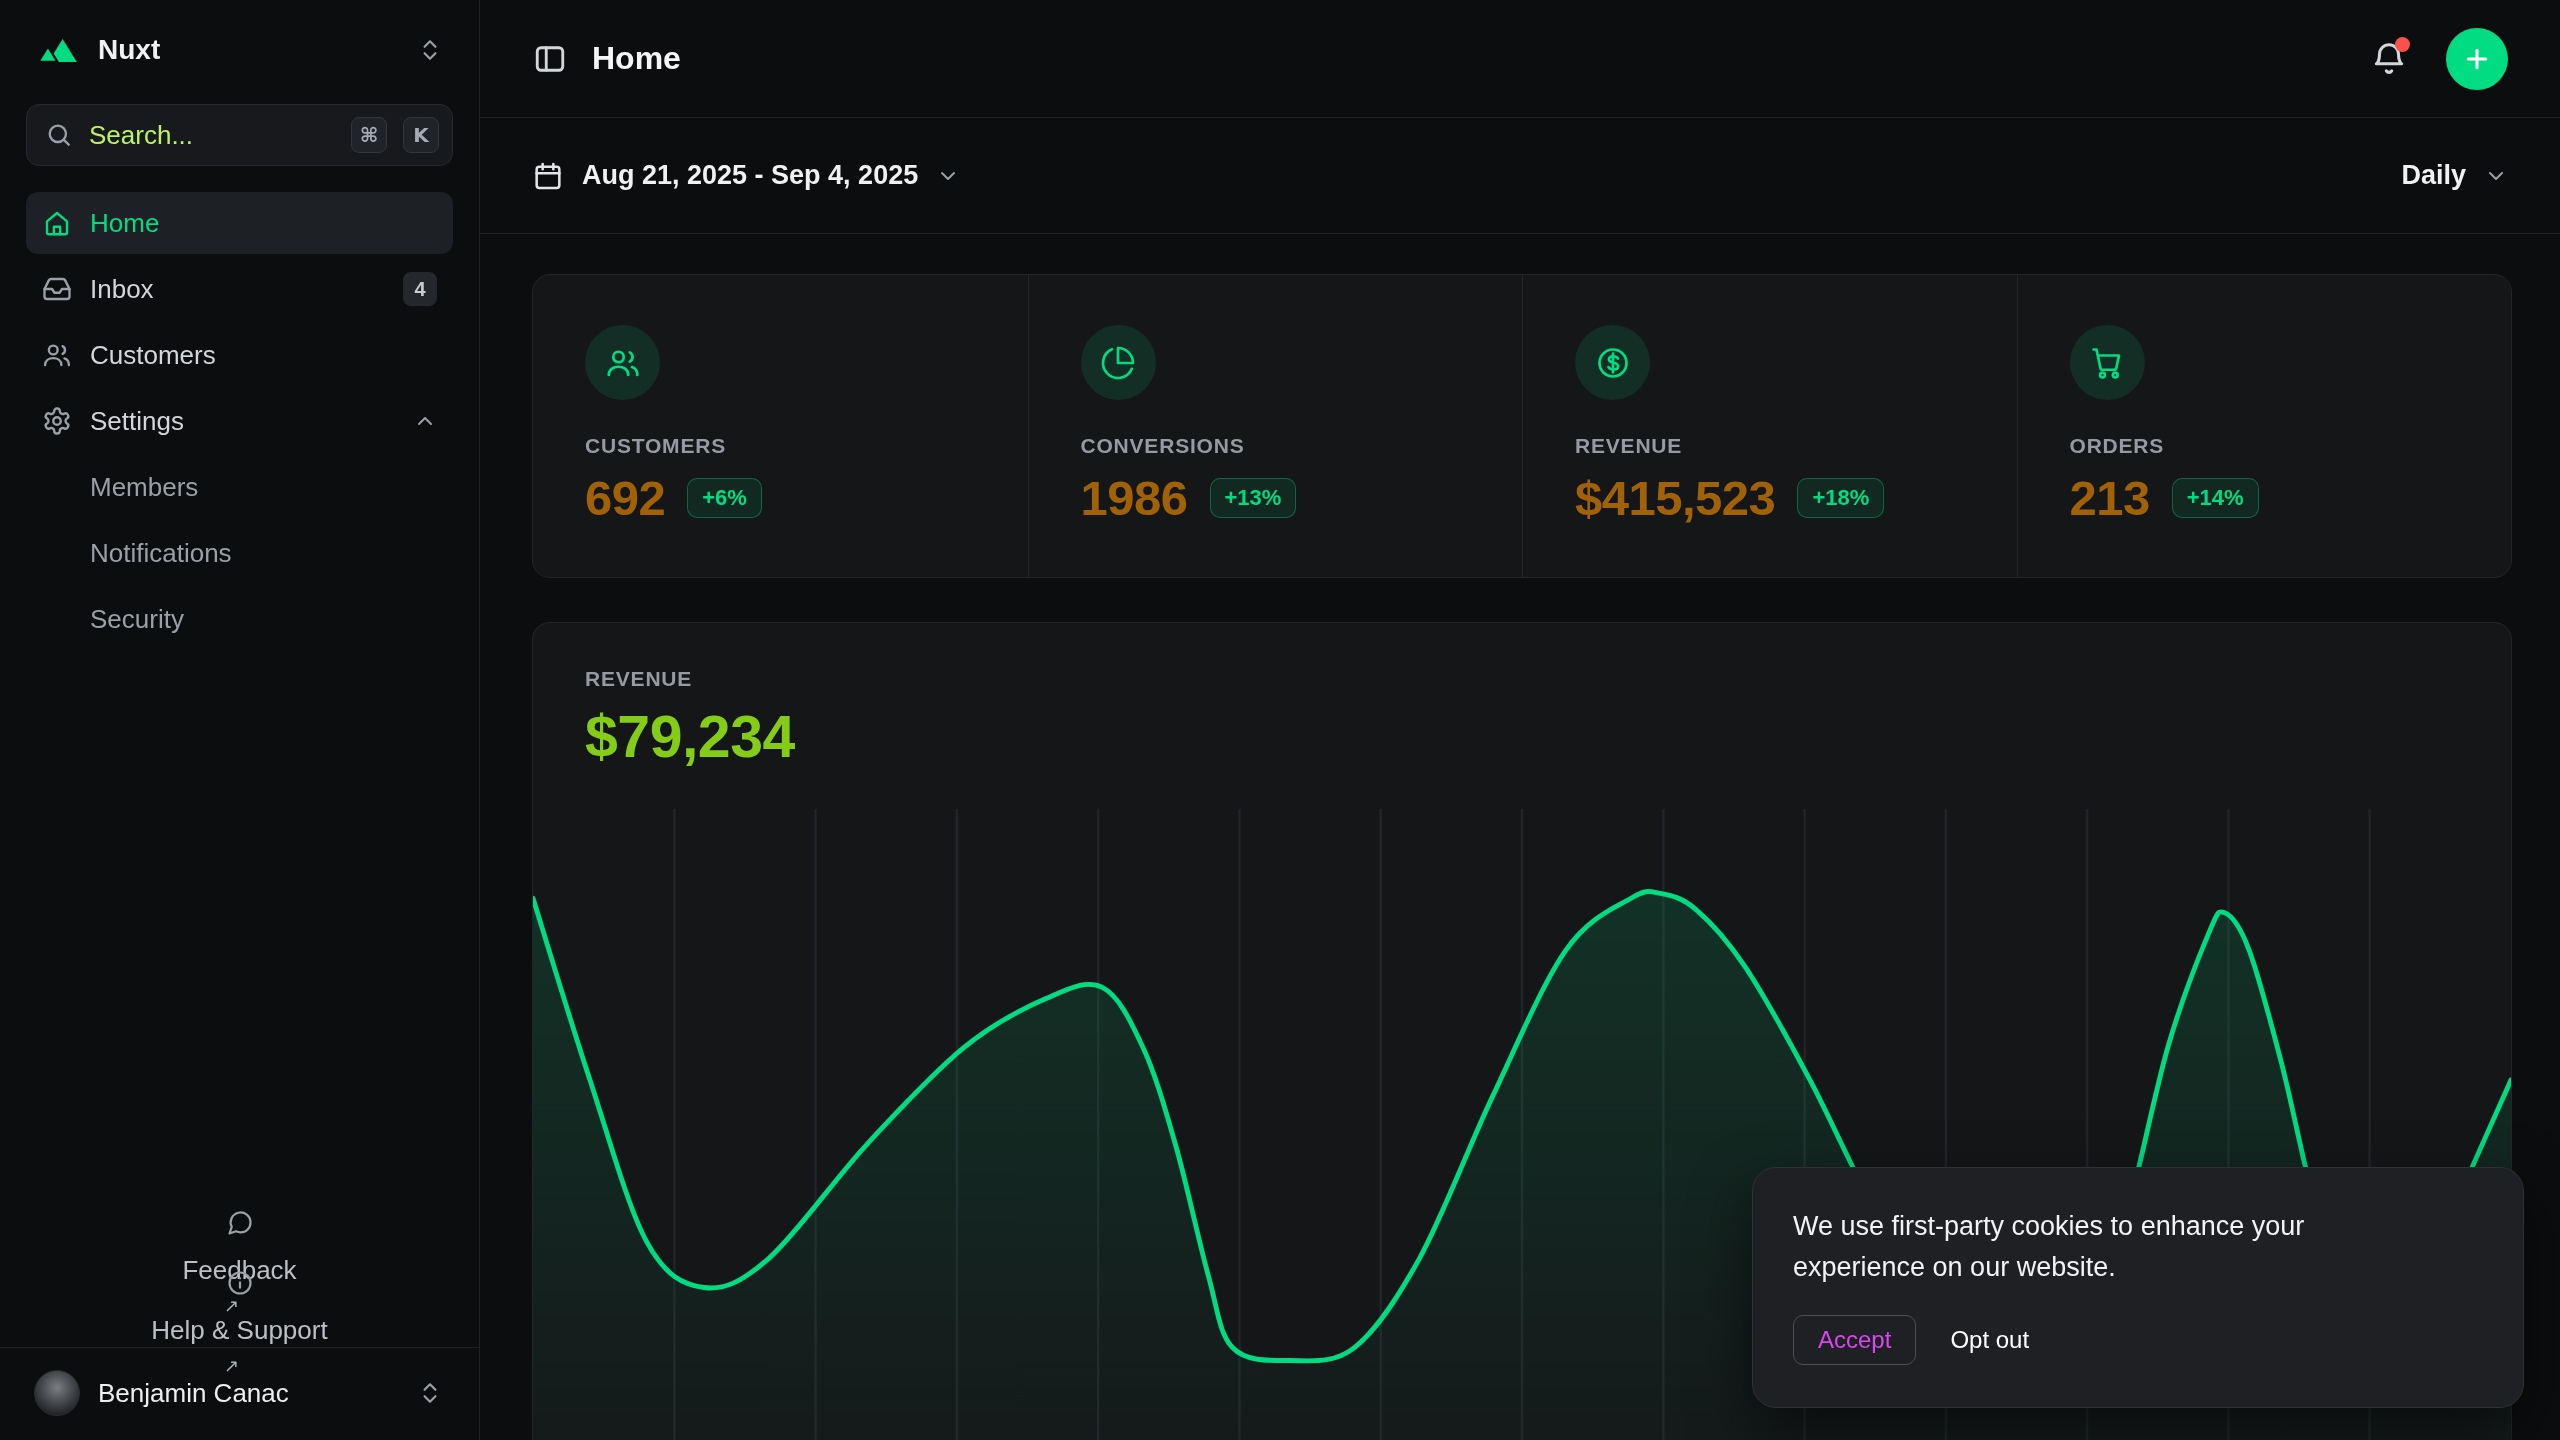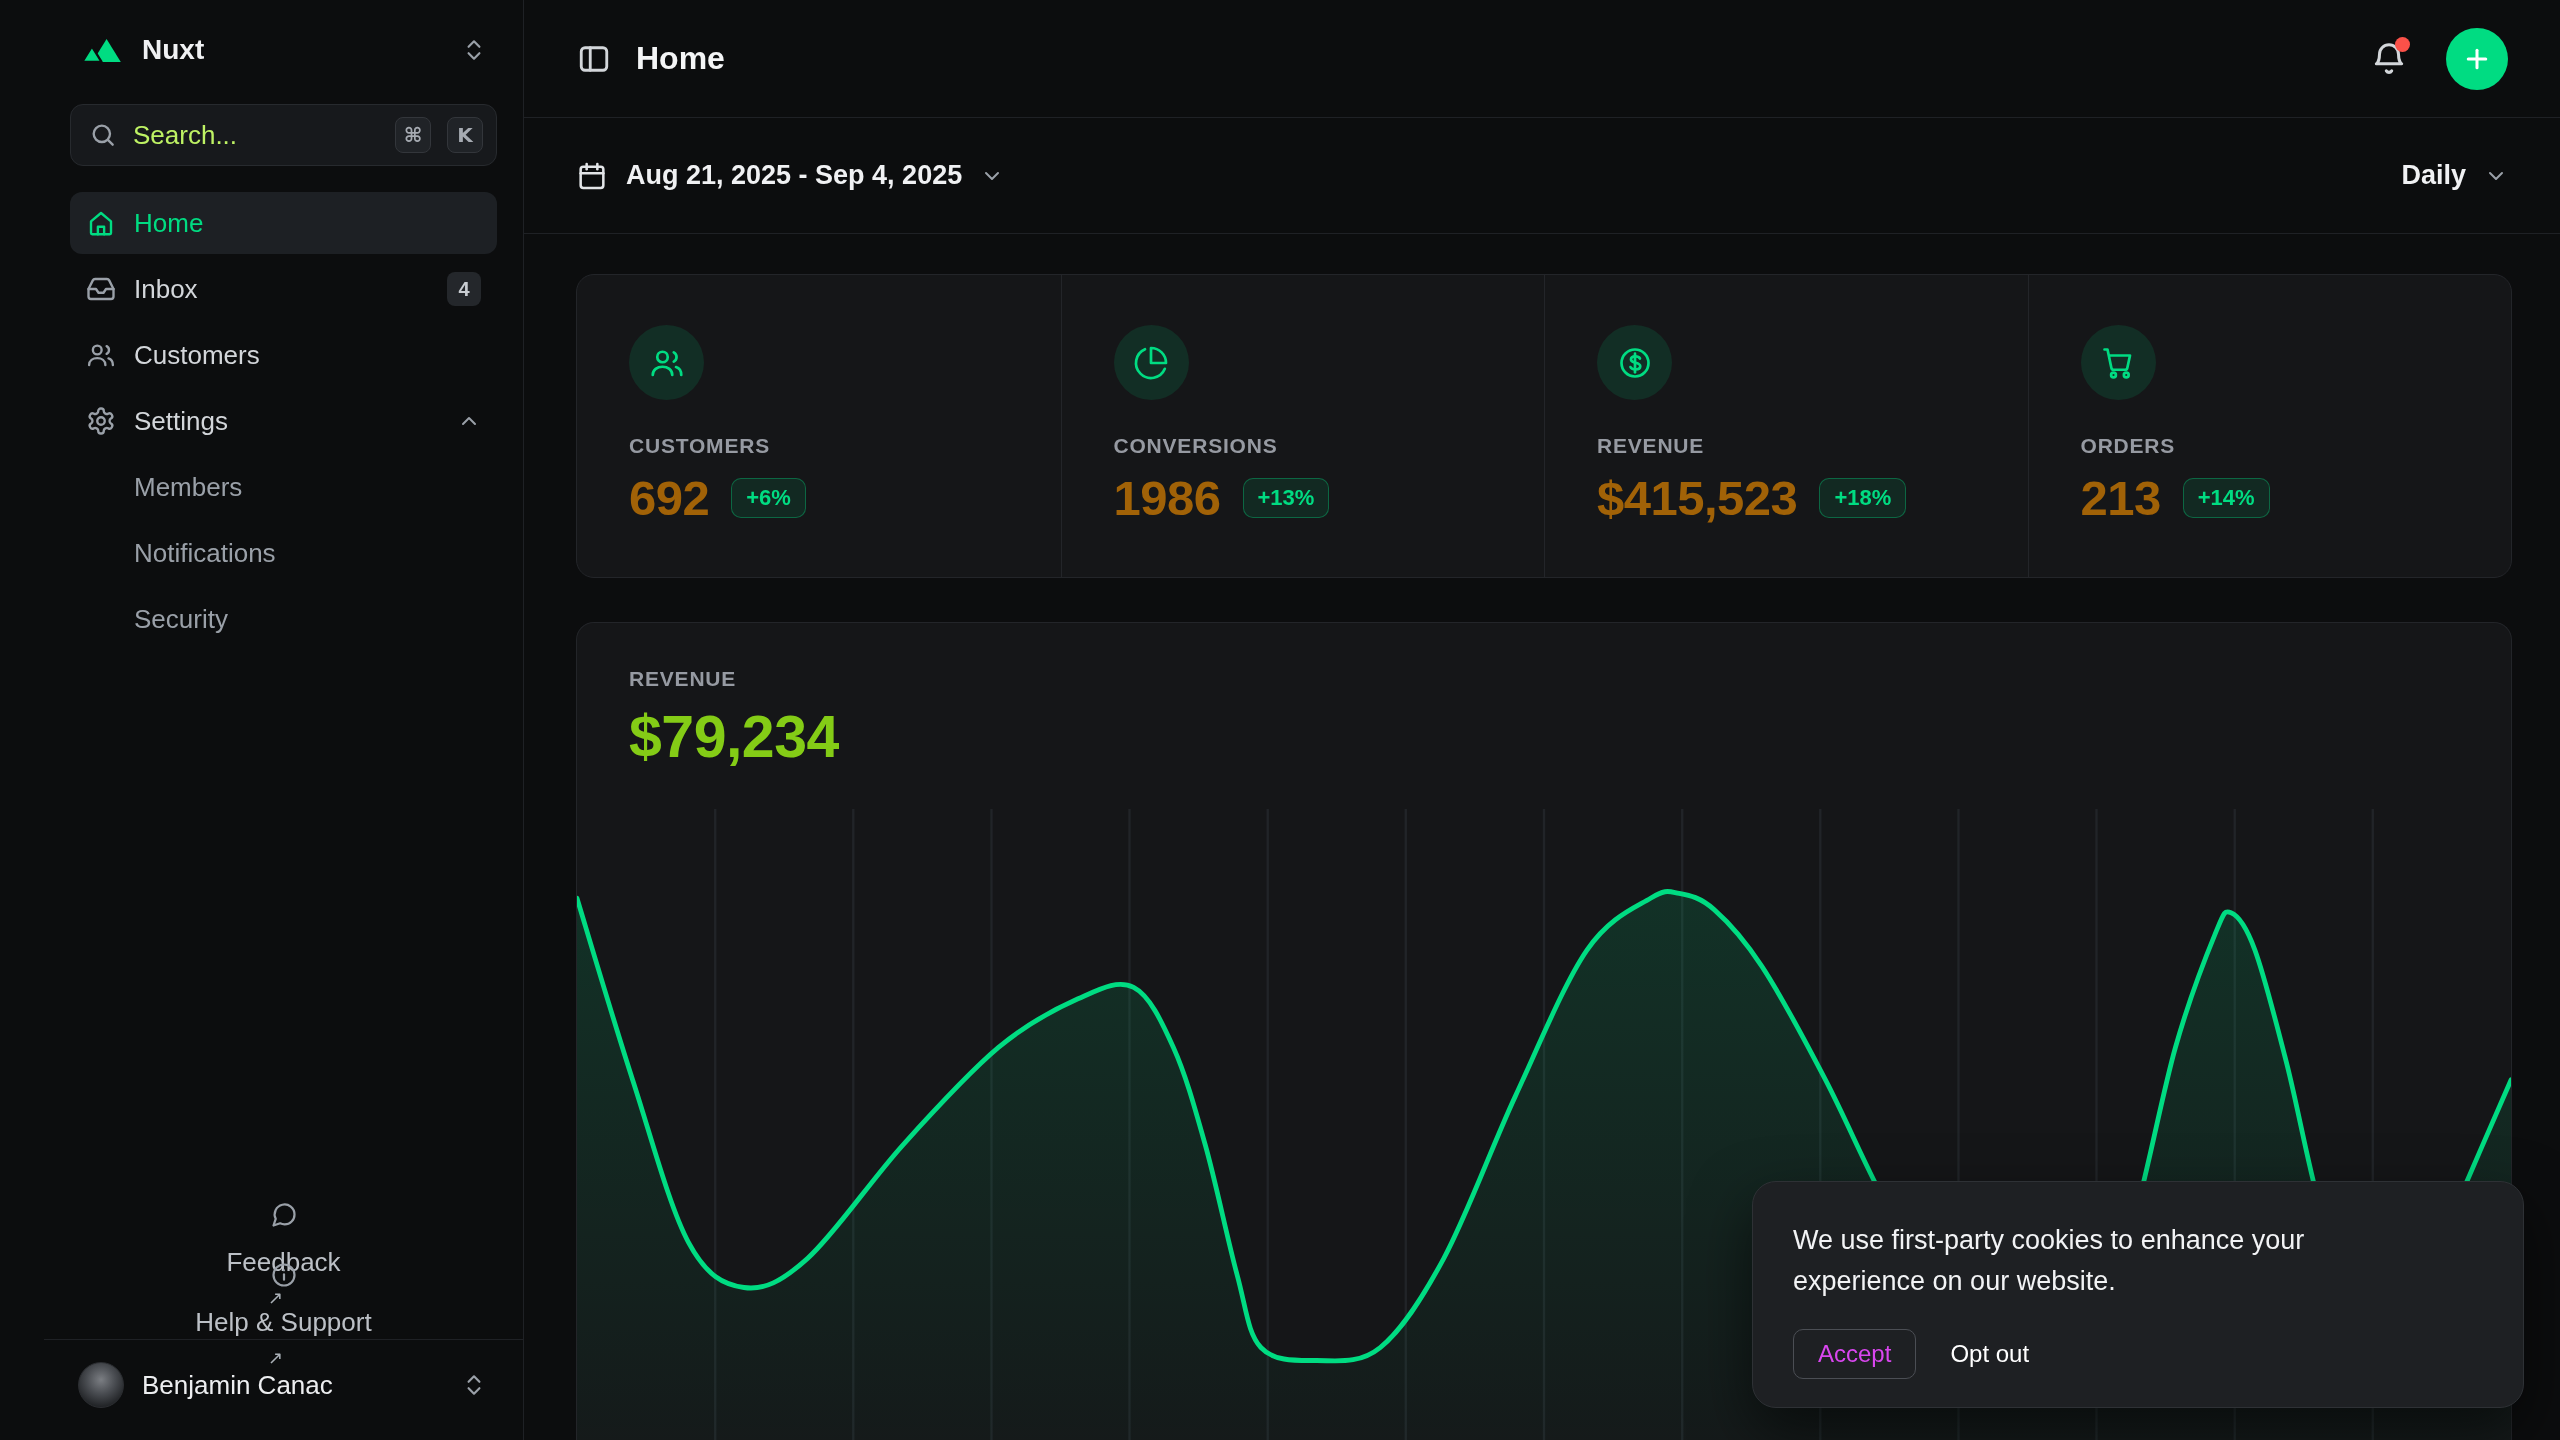--- a/index.html
+++ b/index.html
@@ -10,22 +10,21 @@
     font-family:"Liberation Sans","DejaVu Sans",sans-serif;
     display:flex;
   }
   .interact { cursor:pointer; }
 
   
   .sidebar {
     width:480px; min-width:480px; height:100%;
     border-right:1px solid #1f2125;
     display:flex; flex-direction:column;
-    padding:26px 26px 32px;
-    margin-left:44px;
+    padding:26px 26px 24px;
   }
   .org-row { display:flex; align-items:center; gap:18px; padding:8px 10px; border-radius:12px; }
   .org-name { font-size:28px; font-weight:600; color:#f0f1f3; }
   .row-right { margin-left:auto; color:#9aa0a8; display:flex; align-items:center; }
 
   .search-box {
     margin:30px 0 26px; height:62px;
     background:#17191c; border:1px solid #272a2e; border-radius:13px;
     display:flex; align-items:center; gap:16px; padding:0 13px 0 18px;
   }
@@ -132,21 +131,21 @@
   .rev-label { font-size:21px; font-weight:600; letter-spacing:0.8px; color:#969aa2; }
   .rev-value { margin-top:12px; font-size:59px; font-weight:700; color:#84cc16; letter-spacing:-0.5px; }
   .chart-wrap { flex:1; min-height:0; margin-top:38px; position:relative; }
   .chart-wrap svg { position:absolute; inset:0; width:100%; height:100%; display:block; }
   .gridlines line { stroke:#212428; stroke-width:1.5; }
 
   
   .toast {
     position:fixed; right:36px; bottom:32px; width:772px;
     background:#1e2023; border:1px solid #2e3135; border-radius:24px;
-    padding:38px 40px 28px; box-shadow:0 24px 60px rgba(0,0,0,0.55);
+    padding:38px 40px 42px; box-shadow:0 24px 60px rgba(0,0,0,0.55);
   }
   .toast-msg { font-size:27px; line-height:1.5; font-weight:500; color:#f2f3f5; max-width:600px; }
   .toast-actions { margin-top:28px; display:flex; align-items:center; gap:16px; }
   .btn-accept {
     font-size:24px; font-weight:500; color:#d946ef;
     border:1px solid #4b4e54; border-radius:10px; padding:10px 24px; background:transparent;text-align:right;
   }
   .btn-optout { font-size:24px; font-weight:500; color:#ffffff; padding:10px 18px; }
 
   svg.ic { display:block; }

